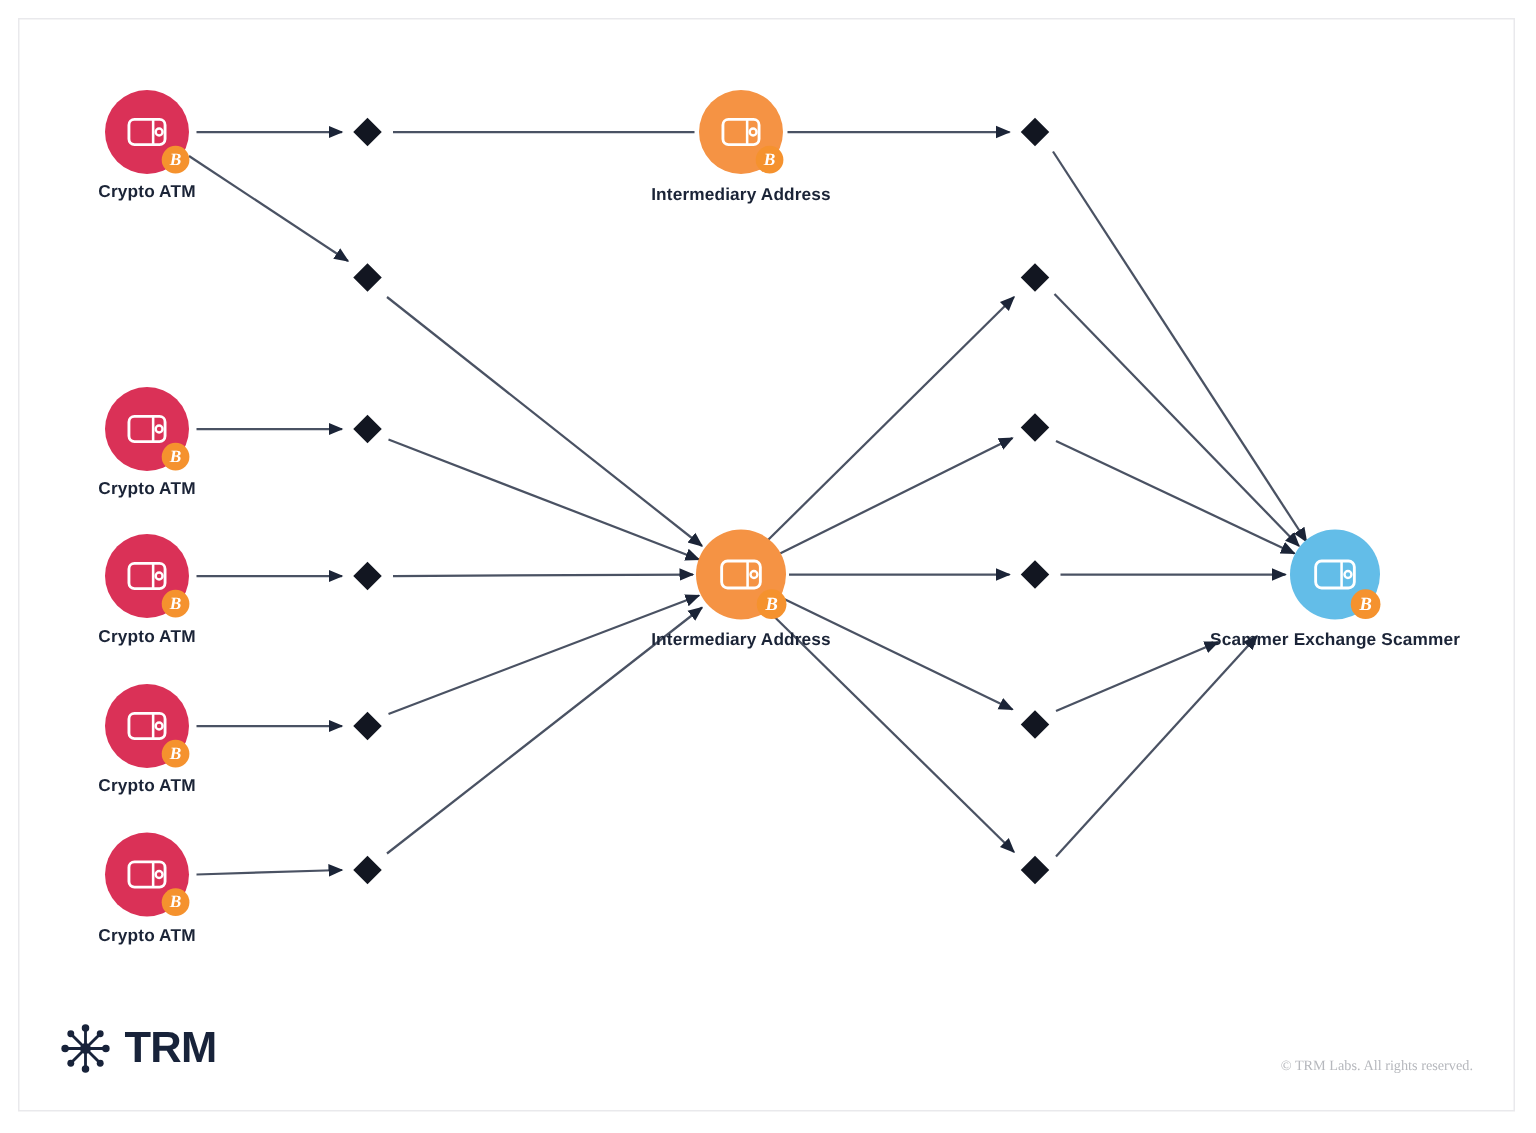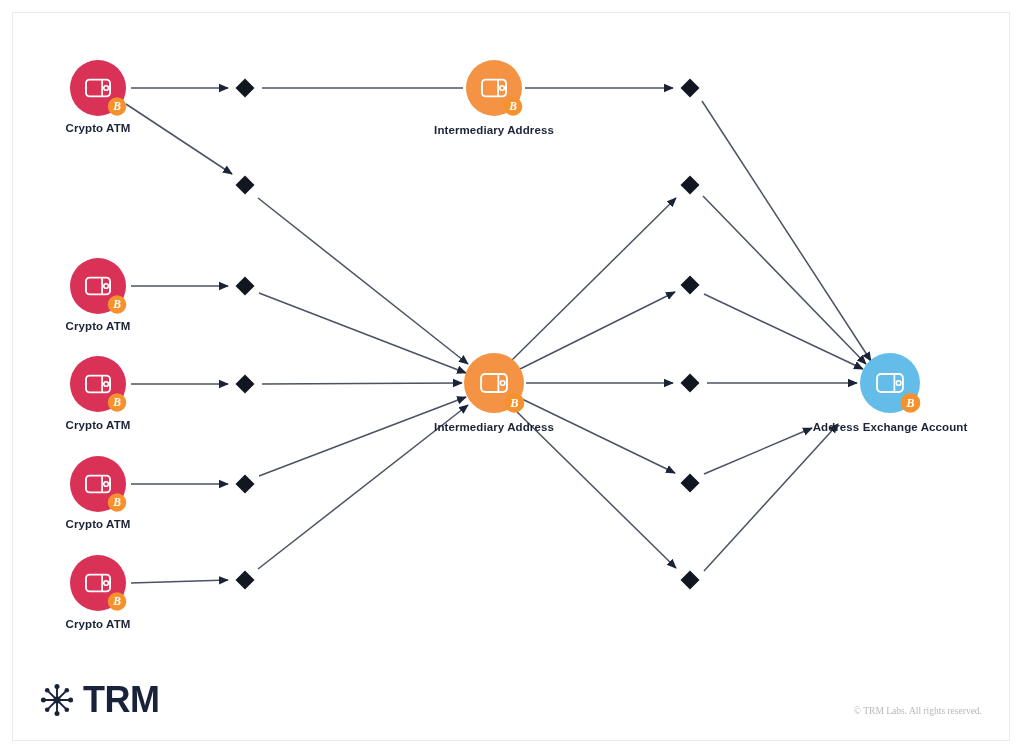--- a/index.html
+++ b/index.html
@@ -45,21 +45,21 @@
   #brand {
     position: absolute;
     left: 40px;
     top: 682px;
     display: flex;
     align-items: center;
     gap: 9px;
   }
   #brand-text {
     font-family: "Liberation Sans", sans-serif;
-    font-size: 36px;
+    font-size: 29px;
     font-weight: bold;
     color: #18233a;
     letter-spacing: -0.5px;
     line-height: 1;
   }
   #copyright {
     position: absolute;
     right: 42px;
     top: 706px;
     font-family: Liberation Serif, serif;
@@ -224,21 +224,21 @@
   </svg>
 
   <div id="labels-layer">
       <div class="node-label" style="left: 98px; top: 122px;">Crypto ATM</div>
       <div class="node-label" style="left: 98px; top: 320px;">Crypto ATM</div>
       <div class="node-label" style="left: 98px; top: 419px;">Crypto ATM</div>
       <div class="node-label" style="left: 98px; top: 518px;">Crypto ATM</div>
       <div class="node-label" style="left: 98px; top: 618px;">Crypto ATM</div>
       <div class="node-label" style="left: 494px; top: 124px;">Intermediary Address</div>
       <div class="node-label" style="left: 494px; top: 421px;">Intermediary Address</div>
-      <div class="node-label" style="left: 890px; top: 421px;">Address Exchange Account</div>
+      <div class="node-label" style="left: 890px; top: 421px;">Scammer Exchange Scammer</div>
     </div>
 
   <div id="brand">
     <svg width="34" height="34" viewBox="0 0 34 34">
       <g stroke="#18233a" stroke-width="1.9" stroke-linecap="round">
         <line x1="17" y1="17" x2="17" y2="4"></line>
         <line x1="17" y1="17" x2="17" y2="30"></line>
         <line x1="17" y1="17" x2="4" y2="17"></line>
         <line x1="17" y1="17" x2="30" y2="17"></line>
         <line x1="17" y1="17" x2="7.8" y2="7.8"></line>

